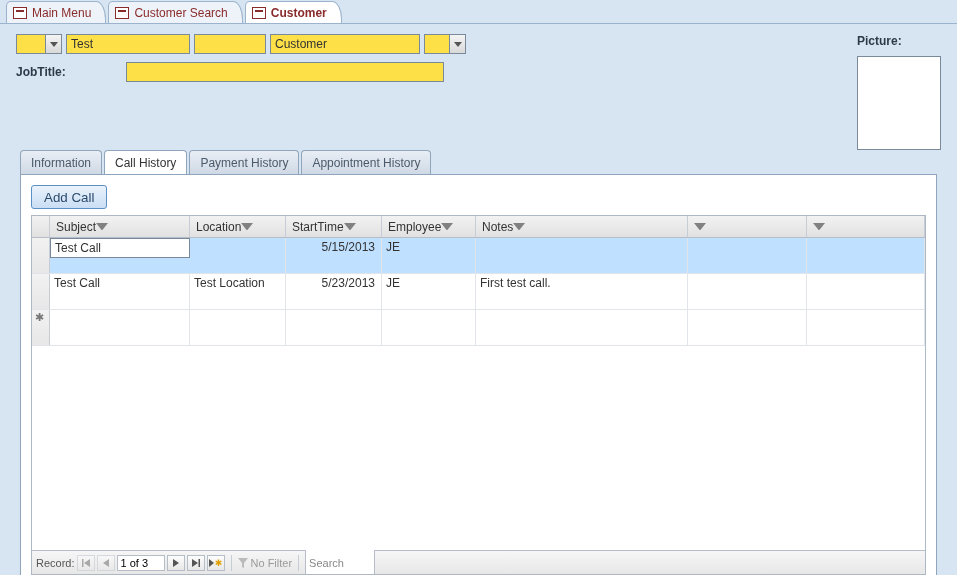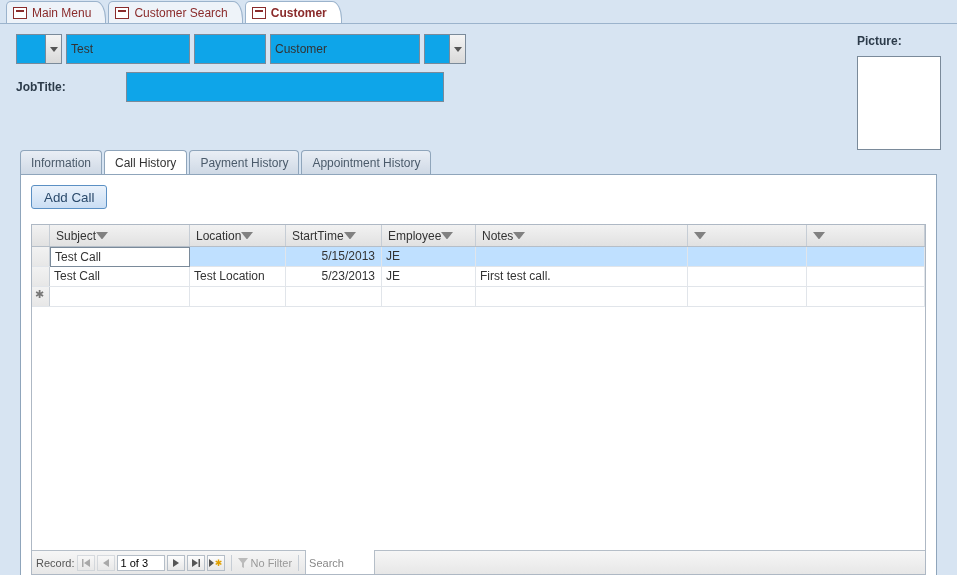--- a/index.html
+++ b/index.html
@@ -64,22 +64,22 @@
   .header-row {
     display: flex;
     align-items: flex-start;
   }
   .fields {
     flex: 1;
   }
   .row1 { display: flex; align-items: center; gap: 4px; margin-bottom: 8px; }
   .row2 { display: flex; align-items: center; gap: 6px; margin-bottom: 12px; }
   .combo, .tfield {
-    height: 30px;
-    background: #0ea5e9;
+    height: 20px;
+    background: #fde047;
     border: 1px solid #7a8a9a;
     display: flex;
     align-items: center;
   }
   .combo { position: relative; }
   .combo .caret, .dd-caret {
     width: 16px; height: 100%;
     border-left: 1px solid #7a8a9a;
     background: linear-gradient(#f4f4f4,#d9d9d9);
     display: flex; align-items: center; justify-content: center;
@@ -118,21 +118,21 @@
   }
   .addbtn {
     height: 24px;
     padding: 0 12px;
     border: 1px solid #5b90c4;
     border-radius: 3px;
     background: linear-gradient(#eaf2fb,#cadef4);
     color: #2b4a6b;
     cursor: pointer;
     align-self: flex-start;
-    margin-bottom: 15px;
+    margin-bottom: 6px;
   }
   
   .grid {
     flex: 1;
     border: 1px solid #aeb8c4;
     display: flex; flex-direction: column;
     overflow: hidden;
   }
   .ghead { display: flex; height: 22px; background: linear-gradient(#f2f2f2,#e1e1e1); border-bottom: 1px solid #b5bec8; }
   .gh {
@@ -144,21 +144,21 @@
   }
   .gh .dd { width: 12px; display: flex; align-items: center; justify-content: center; opacity: .7; }
   .rowsel-h { width: 18px; border-right: 1px solid #c6cdd5; background: linear-gradient(#f2f2f2,#e1e1e1); }
   .c-subject  { width: 140px; }
   .c-location { width: 96px;  }
   .c-start    { width: 96px;  }
   .c-employee { width: 94px;  }
   .c-notes    { width: 212px; }
   .c-extra    { flex: 1; min-width: 40px; }
   .gbody { flex: 1; background: #fff; overflow: hidden; position: relative; }
-  .grow { display: flex; height: 20px; border-bottom: 1px solid #e1e5ea; }
+  .grow { display: flex; height: 36px; border-bottom: 1px solid #e1e5ea; }
   .rowsel { width: 18px; background: linear-gradient(#f2f2f2,#e7e7e7); border-right: 1px solid #c6cdd5; }
   .gc { border-right: 1px solid #e1e5ea; padding: 2px 4px; overflow: hidden; white-space: nowrap; }
   .gc.c-start { text-align: right; padding-right: 6px; }
   .grow.sel { background: #bfe0ff; }
   .grow.sel-edit .gc.c-subject { background: #fff; border: 1px solid #7a8a9a; height: 20px; }
   .newrow .rowsel { position: relative; }
   .newrow .rowsel::after { content: "✱"; position: absolute; left: 3px; top: 1px; color: #777; font-size: 11px; }
   
   .recnav {
     height: 24px;

